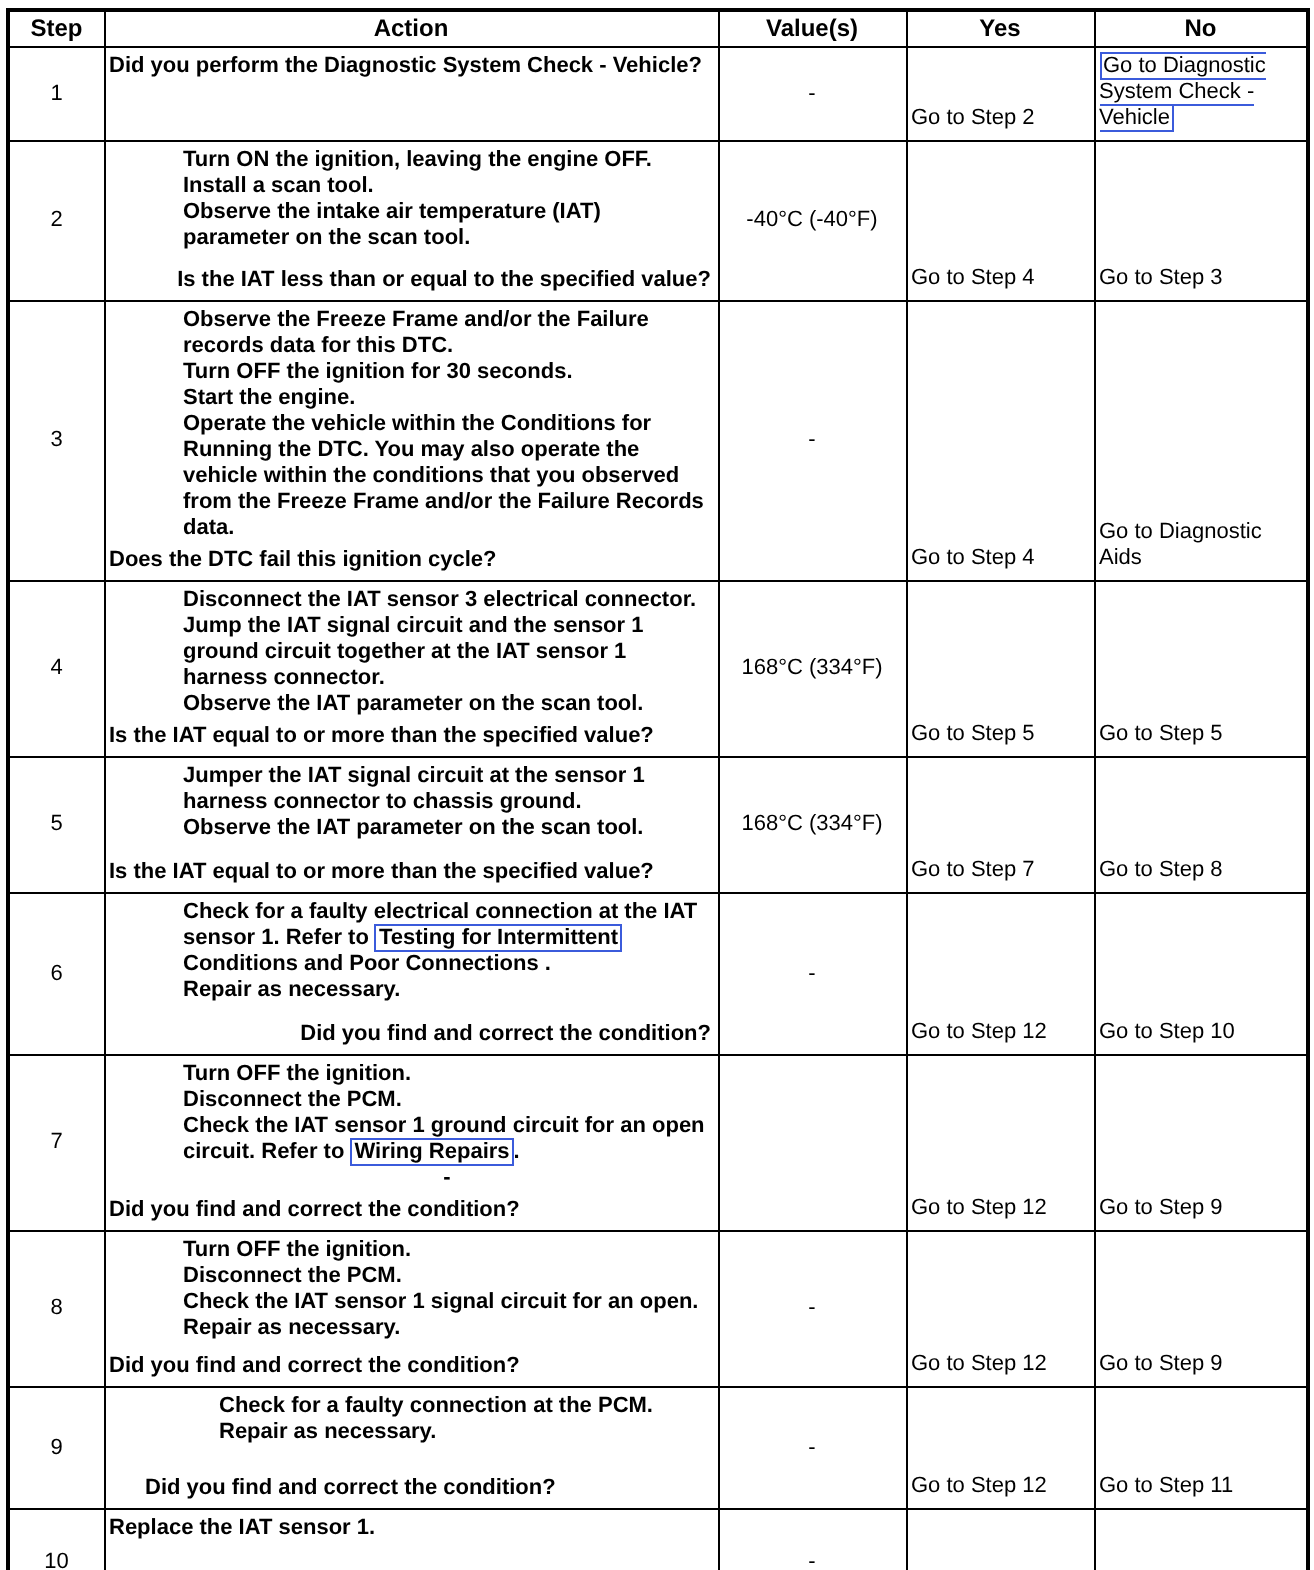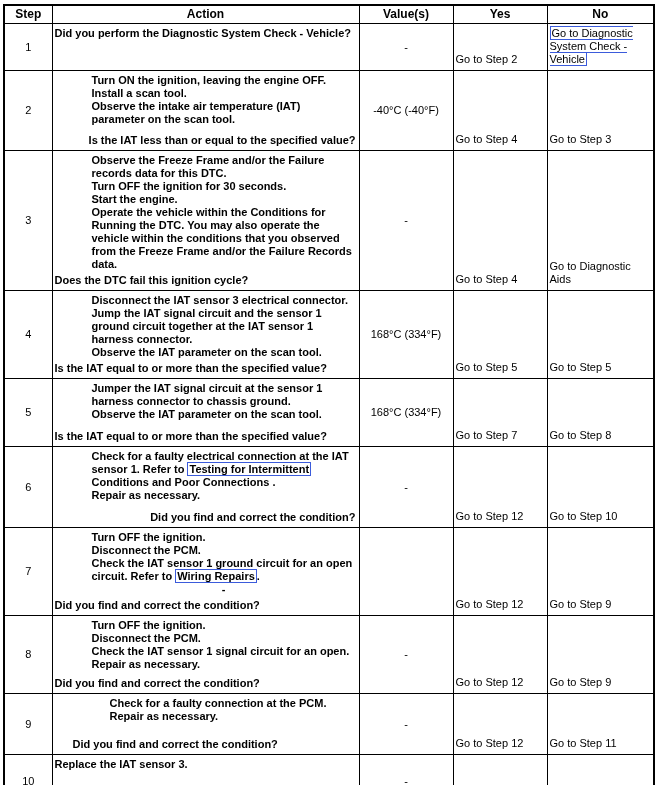--- a/index.html
+++ b/index.html
@@ -206,21 +206,21 @@
         </td>
         <td class="value">-</td>
         <td class="yes"><span class="goto">Go to Step 12</span></td>
         <td class="no"><span class="goto">Go to Step 11</span></td>
       </tr>
       <tr class="row" style="height: 54px;">
         <td class="step">10</td>
         <td class="action">
           <div class="action-box" style="min-height: 47px;">
             <div class="lines">
-              <div class="line"><span>Replace the IAT sensor 3.</span></div>
+              <div class="line"><span>Replace the IAT sensor 1.</span></div>
             </div>
             <div class="question">Did you complete the replacement?</div>
           </div>
         </td>
         <td class="value">-</td>
         <td class="yes"><span class="goto">Go to Step 12</span></td>
         <td class="no"><span class="goto">-</span></td>
       </tr>
     </tbody>
 </table>

